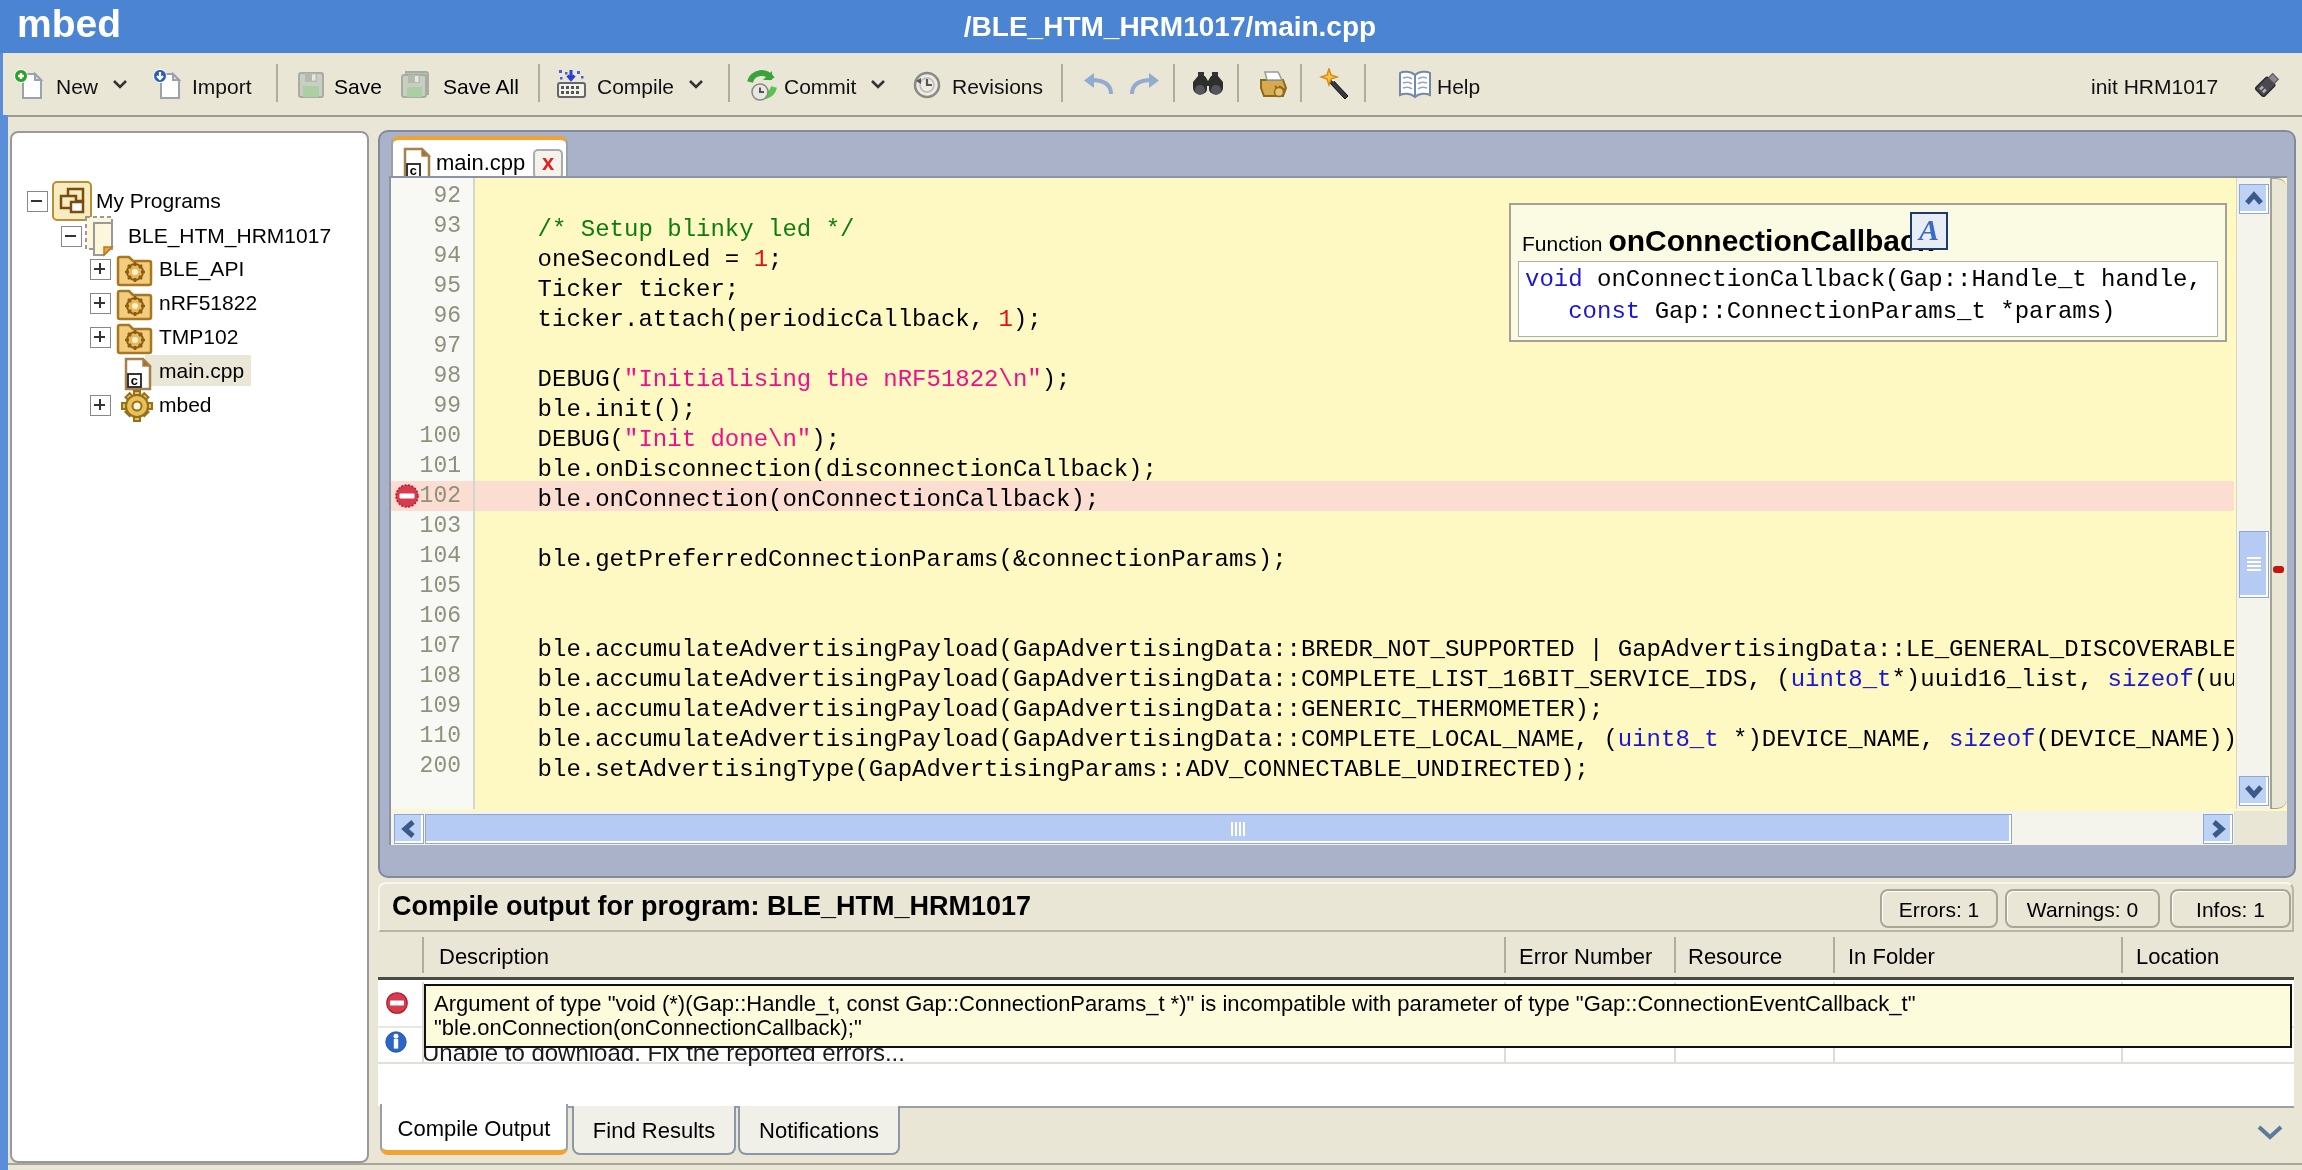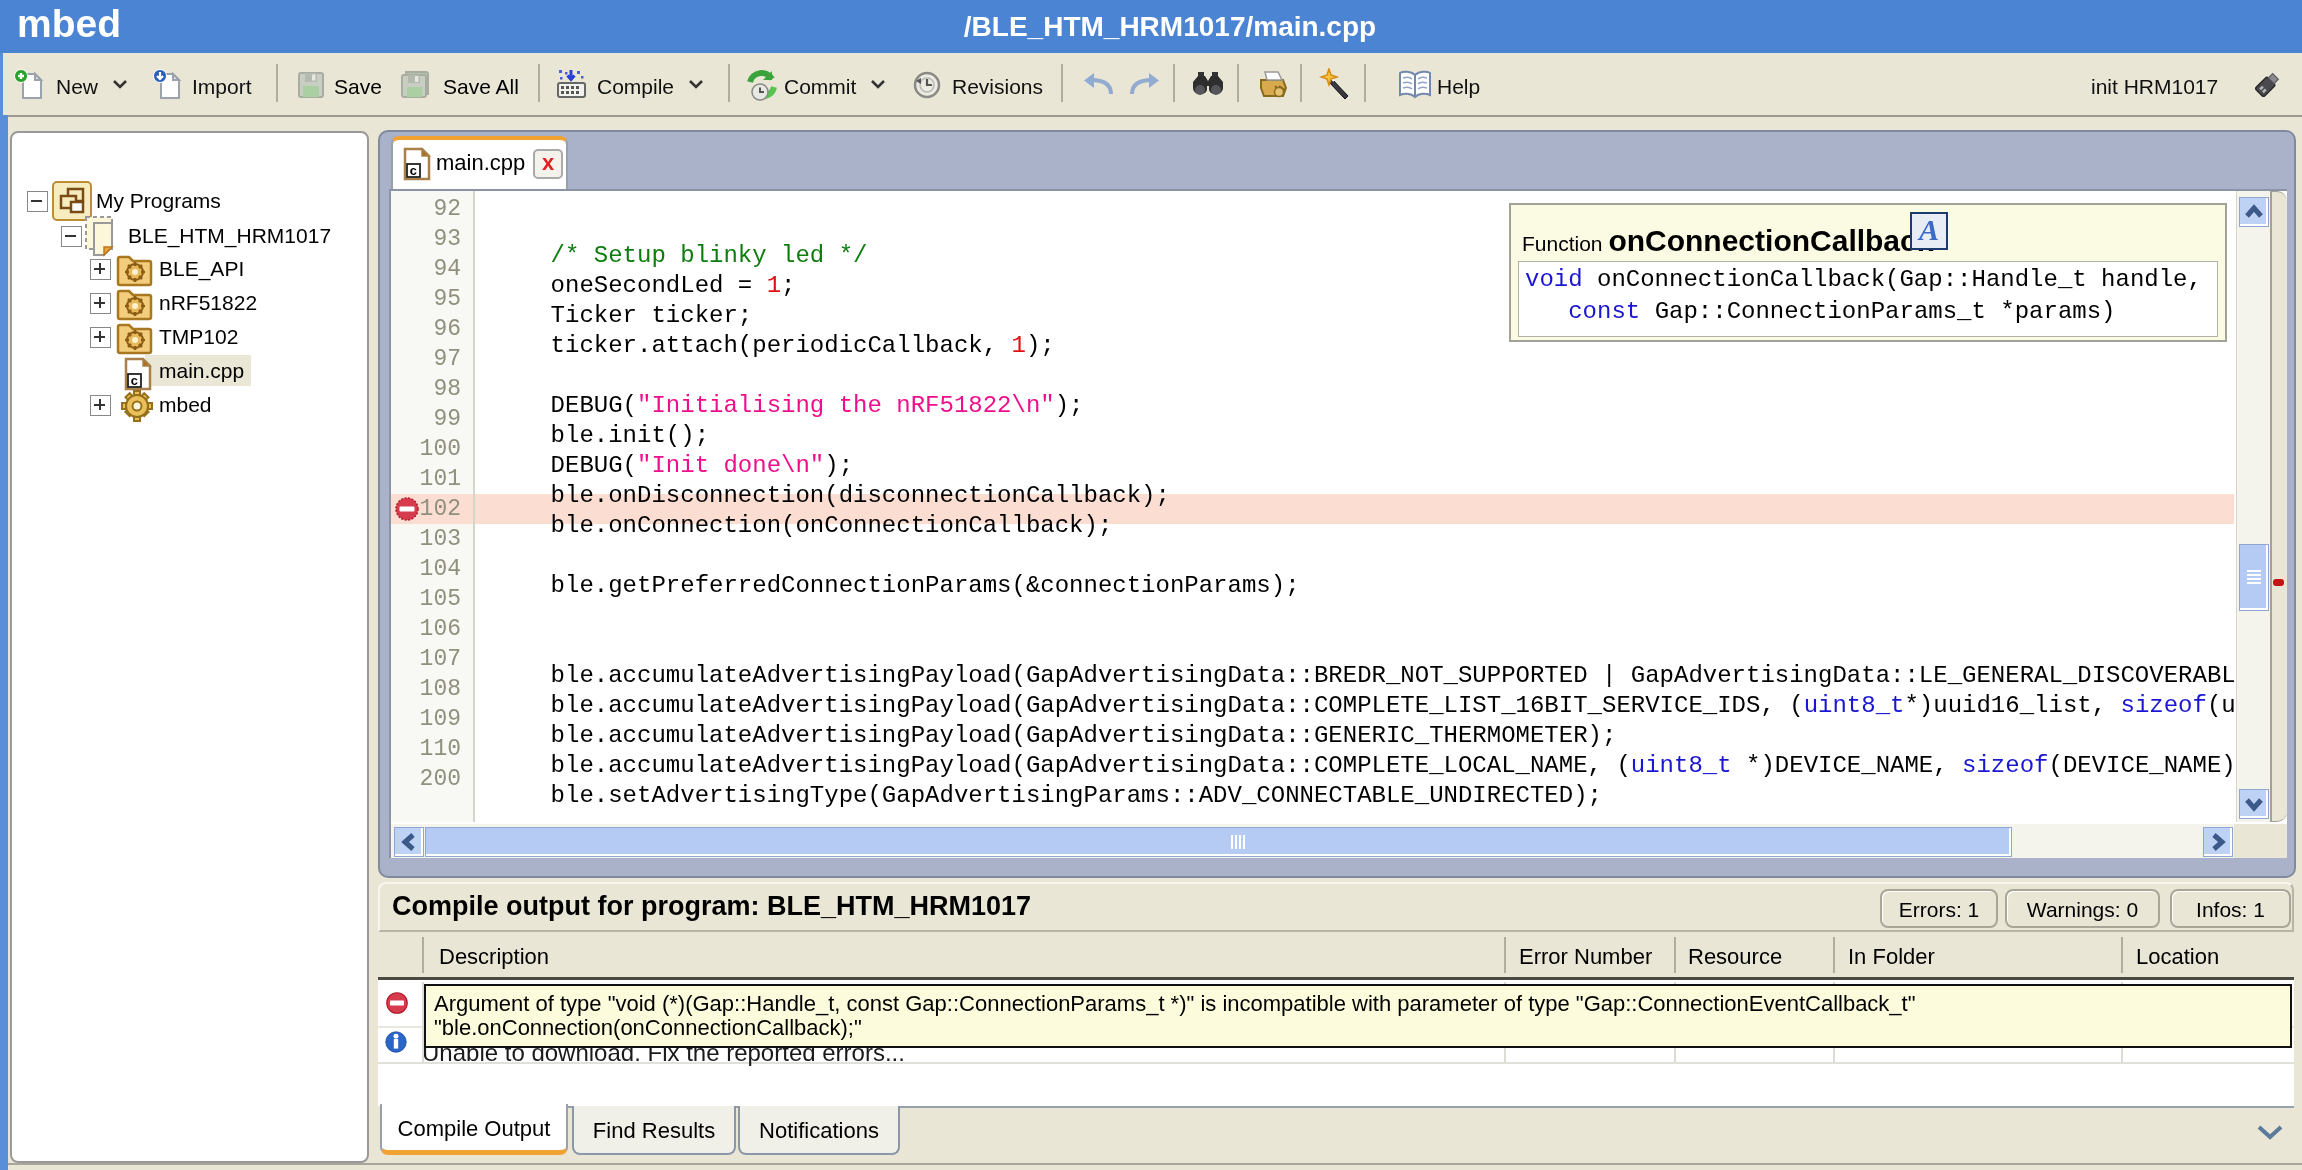--- a/index.html
+++ b/index.html
@@ -18,25 +18,25 @@
 
 #wsp{position:absolute;left:10px;top:131px;width:355px;height:1028px;background:#fff;border:2px solid #999;border-radius:8px}
 #wsphead{position:absolute;left:0px;top:0px;width:351px;height:50px;background:#e9e6d6;border-bottom:2px solid #999;border-radius:6px 6px 0 0}
 #wsphead b{position:absolute;left:14px;top:12px;font-size:23px;color:#000}
 .trow{position:absolute;font-size:21px;color:#000;white-space:nowrap}
 .pm{position:absolute;width:19px;height:19px;background:#fff;border:1px solid #888}
 .pm:before{content:"";position:absolute;left:3px;top:8px;width:11px;height:2px;background:#333}
 .pm.plus:after{content:"";position:absolute;left:8px;top:3px;width:2px;height:11px;background:#333}
 
 #ed{position:absolute;left:378px;top:130px;width:1914px;height:744px;background:#a9b2c8;border:2px solid #7f8b9c;border-radius:10px}
-#edcontent{position:absolute;left:9px;top:57px;width:1896px;height:667px;background:#ffffff;border-top:2px solid #8a94a4;border-left:2px solid #8a94a4}
+#edcontent{position:absolute;left:9px;top:44px;width:1896px;height:667px;background:#fef9c3;border-top:2px solid #8a94a4;border-left:2px solid #8a94a4}
 #gutter{position:absolute;left:0px;top:0px;width:82px;height:631px;background:#f8f8f4;border-right:2px solid #d5d5cb}
 .lnum{position:absolute;right:12px;font-size:23px;line-height:30px;color:#90907e;font-family:"Liberation Mono",monospace}
 #codearea{position:absolute;left:84px;top:0px;width:1759px;height:631px;overflow:hidden}
-.cl{position:absolute;left:1px;margin:17px;font-size:24px;line-height:30px;font-family:"Liberation Mono",monospace;white-space:pre;color:#000}
+.cl{position:absolute;left:1px;margin:4px;font-size:24px;line-height:30px;font-family:"Liberation Mono",monospace;white-space:pre;color:#000}
 .s{color:#ef0e8c}.n{color:#e31111}.k{color:#1a16d1}.c{color:#0e7d0e}
 #hilite{position:absolute;left:0;width:1843px;height:30px;background:#fbddd2}
 #hilite2{position:absolute;left:0;width:82px;height:30px;background:#fbddd2}
 
 #vtrack{position:absolute;left:1845px;top:0px;width:37px;height:631px;background:#f4f3ec;border-left:1px solid #d8d5c8}
 #anncol{position:absolute;left:1879px;top:0px;width:15px;height:629px;background:#e9e6d6;border-left:2px solid #a5a294;border-top:1px solid #a5a294;border-bottom:1px solid #a5a294;border-radius:0 10px 10px 0}
 .sbtn{position:absolute;background:#bed2f6;border:1px solid #8fa6d2;box-shadow:inset -2px -2px 0 #fff}
 #hsb{position:absolute;left:0px;top:633px;width:1843px;height:34px;background:#f4f3ec}
 #tab{position:absolute;left:11px;top:4px;width:173px;height:55px;background:#fff;border:2px solid #98a0ac;border-bottom:none;border-top:4px solid #f0a232;border-radius:8px 8px 0 0}
 #tabx{position:absolute;left:140px;top:9px;width:26px;height:26px;background:#f4f2ea;border:2px solid #aaa;border-radius:5px;color:#e02020;font-weight:bold;font-size:22px;text-align:center;line-height:24px}

